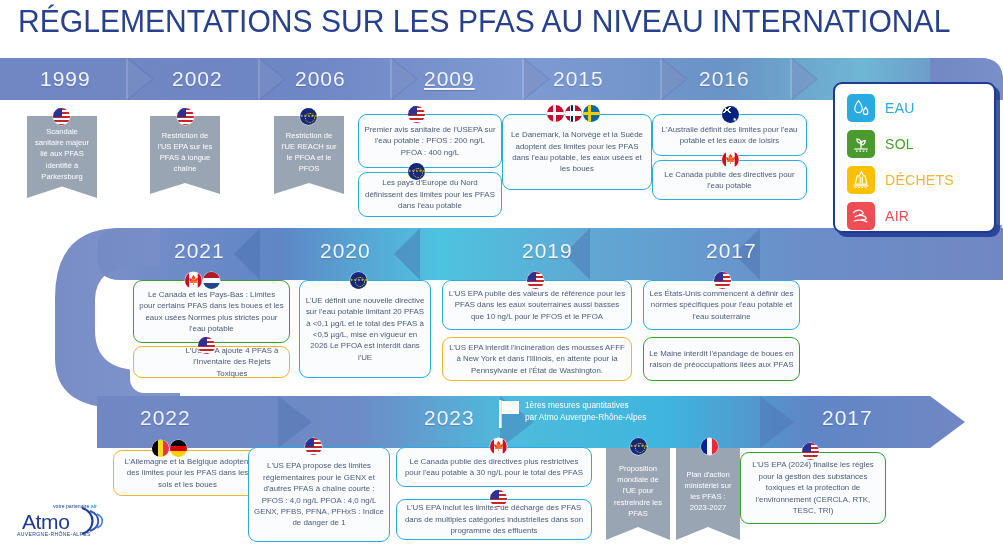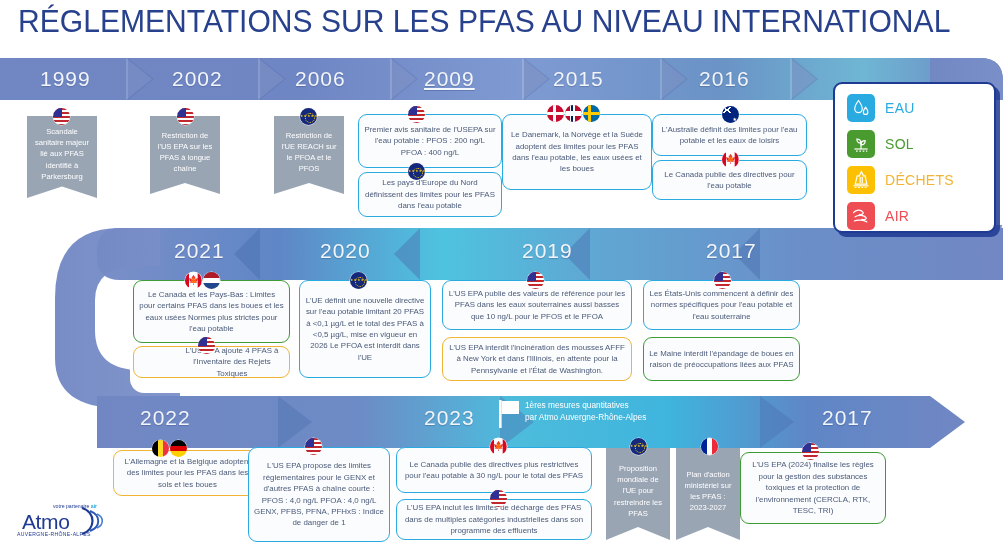--- a/index.html
+++ b/index.html
@@ -421,21 +421,21 @@
     <div class="flags" style="left:305px; top:438px;">
       <div class="flag f-us"></div>
     </div>
     <div class="card eau" style="left:248px; top:447px; width:142px; height:95px;">
       <span>L'US EPA propose des limites réglementaires pour le GENX et d'autres PFAS à chaîne courte : PFOS : 4,0 ng/L PFOA : 4,0 ng/L GENX, PFBS, PFNA, PFHxS : Indice de danger de 1</span>
     </div>
 
     <div class="flags" style="left:490px; top:438px;">
       <div class="flag f-ca"></div>
     </div>
-    <div class="card eau" style="left:396px; top:447px; width:196px; height:46px;">
+    <div class="card eau" style="left:396px; top:447px; width:196px; height:40px;">
       <span>Le Canada publie des directives plus restrictives pour l'eau potable à 30 ng/L pour le total des PFAS</span>
     </div>
 
     <div class="flags" style="left:490px; top:490px;">
       <div class="flag f-us"></div>
     </div>
     <div class="card eau" style="left:396px; top:499px; width:196px; height:41px;">
       <span>L'US EPA inclut les limites de décharge des PFAS dans de multiples catégories industrielles dans son programme des effluents</span>
     </div>
 

